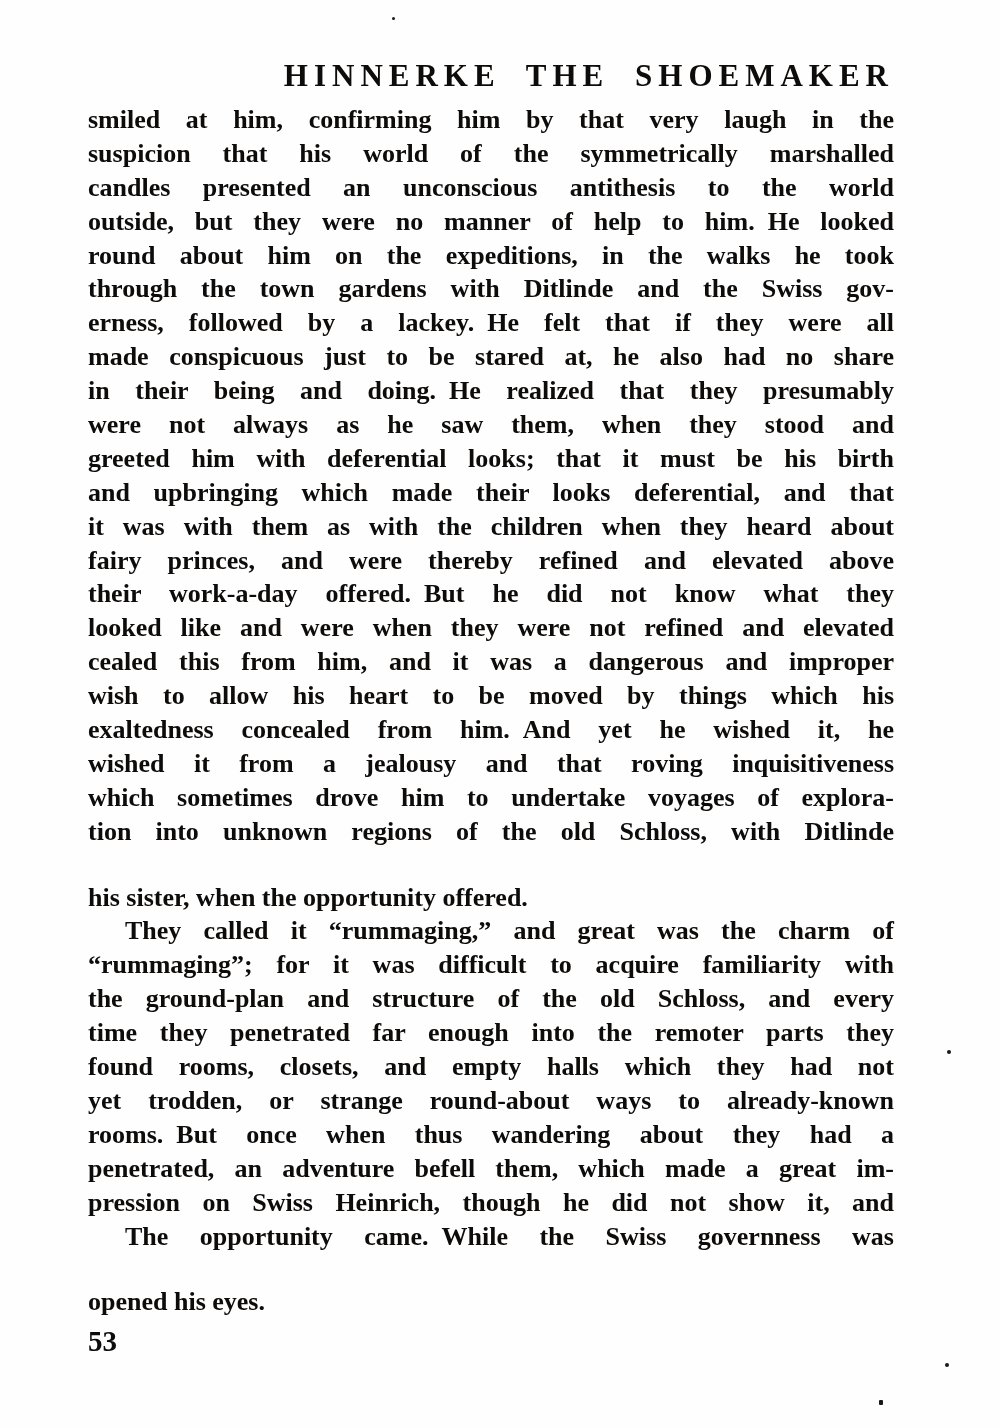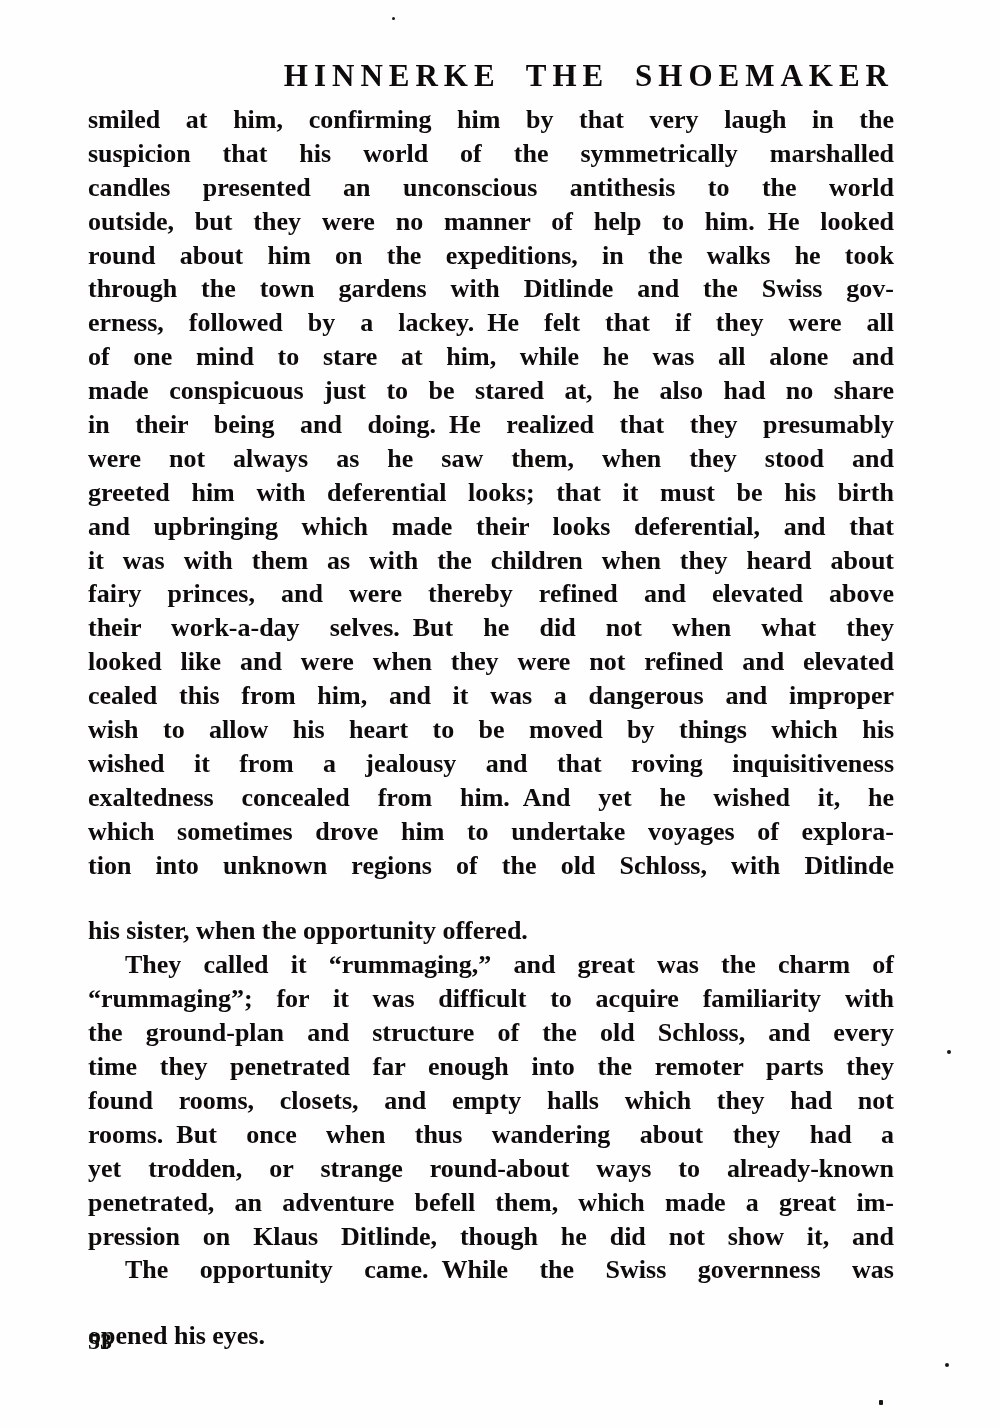--- a/index.html
+++ b/index.html
@@ -49,21 +49,21 @@
     text-align-last: left;
     margin-top: 32px;
   }
   .line.indent {
     text-indent: 37px;
   }
   .page-number {
     position: absolute;
     left: 88px;
     top: 1324px;
-    font-size: 24px;
+    font-size: 29px;
     font-weight: bold;
     line-height: 34px;
   }
   .speck {
     position: absolute;
     background: #1a1814;
     border-radius: 50%;
   }
 </style>
 </head>
@@ -74,46 +74,45 @@
   <div class="running-header">HINNERKE THE SHOEMAKER</div>
 
   <div class="text-block">
       <div class="line">smiled at him, confirming him by that very laugh in the</div>
       <div class="line">suspicion that his world of the symmetrically marshalled</div>
       <div class="line">candles presented an unconscious antithesis to the world</div>
       <div class="line">outside, but they were no manner of help to him. He looked</div>
       <div class="line">round about him on the expeditions, in the walks he took</div>
       <div class="line">through the town gardens with Ditlinde and the Swiss gov-</div>
       <div class="line">erness, followed by a lackey. He felt that if they were all</div>
-      <div class="line">of one mind to stare at him, while he was all alone and</div>
       <div class="line">made conspicuous just to be stared at, he also had no share</div>
       <div class="line">in their being and doing. He realized that they presumably</div>
       <div class="line">were not always as he saw them, when they stood and</div>
       <div class="line">greeted him with deferential looks; that it must be his birth</div>
       <div class="line">and upbringing which made their looks deferential, and that</div>
       <div class="line">it was with them as with the children when they heard about</div>
       <div class="line">fairy princes, and were thereby refined and elevated above</div>
-      <div class="line">their work-a-day selves. But he did not when what they</div>
+      <div class="line">their work-a-day offered. But he did not know what they</div>
       <div class="line">looked like and were when they were not refined and elevated</div>
       <div class="line">cealed this from him, and it was a dangerous and improper</div>
       <div class="line">wish to allow his heart to be moved by things which his</div>
+      <div class="line">exaltedness concealed from him. And yet he wished it, he</div>
       <div class="line">wished it from a jealousy and that roving inquisitiveness</div>
-      <div class="line">exaltedness concealed from him. And yet he wished it, he</div>
       <div class="line">which sometimes drove him to undertake voyages of explora-</div>
       <div class="line">tion into unknown regions of the old Schloss, with Ditlinde</div>
       <div class="line last">his sister, when the opportunity offered.</div>
       <div class="line indent">They called it “rummaging,” and great was the charm of</div>
       <div class="line">“rummaging”; for it was difficult to acquire familiarity with</div>
       <div class="line">the ground-plan and structure of the old Schloss, and every</div>
       <div class="line">time they penetrated far enough into the remoter parts they</div>
       <div class="line">found rooms, closets, and empty halls which they had not</div>
+      <div class="line">yet trodden, or strange round-about ways to already-known</div>
       <div class="line">rooms. But once when thus wandering about they had a</div>
-      <div class="line">yet trodden, or strange round-about ways to already-known</div>
       <div class="line">penetrated, an adventure befell them, which made a great im-</div>
-      <div class="line">pression on Klaus Ditlinde, though he did not show it, and</div>
+      <div class="line">pression on Swiss Heinrich, though he did not show it, and</div>
       <div class="line indent">The opportunity came. While the Swiss governness was</div>
       <div class="line last">opened his eyes.</div>
     </div>
 
   <div class="page-number">53</div>
 
   <div class="speck" style="left:392px; top:17px; width:3px; height:3px;"></div>
   <div class="speck" style="left:947px; top:1050px; width:4px; height:4px;"></div>
   <div class="speck" style="left:945px; top:1363px; width:4px; height:4px;"></div>
   <div class="speck" style="left:879px; top:1400px; width:4px; height:5px; border-radius:1px;"></div>

